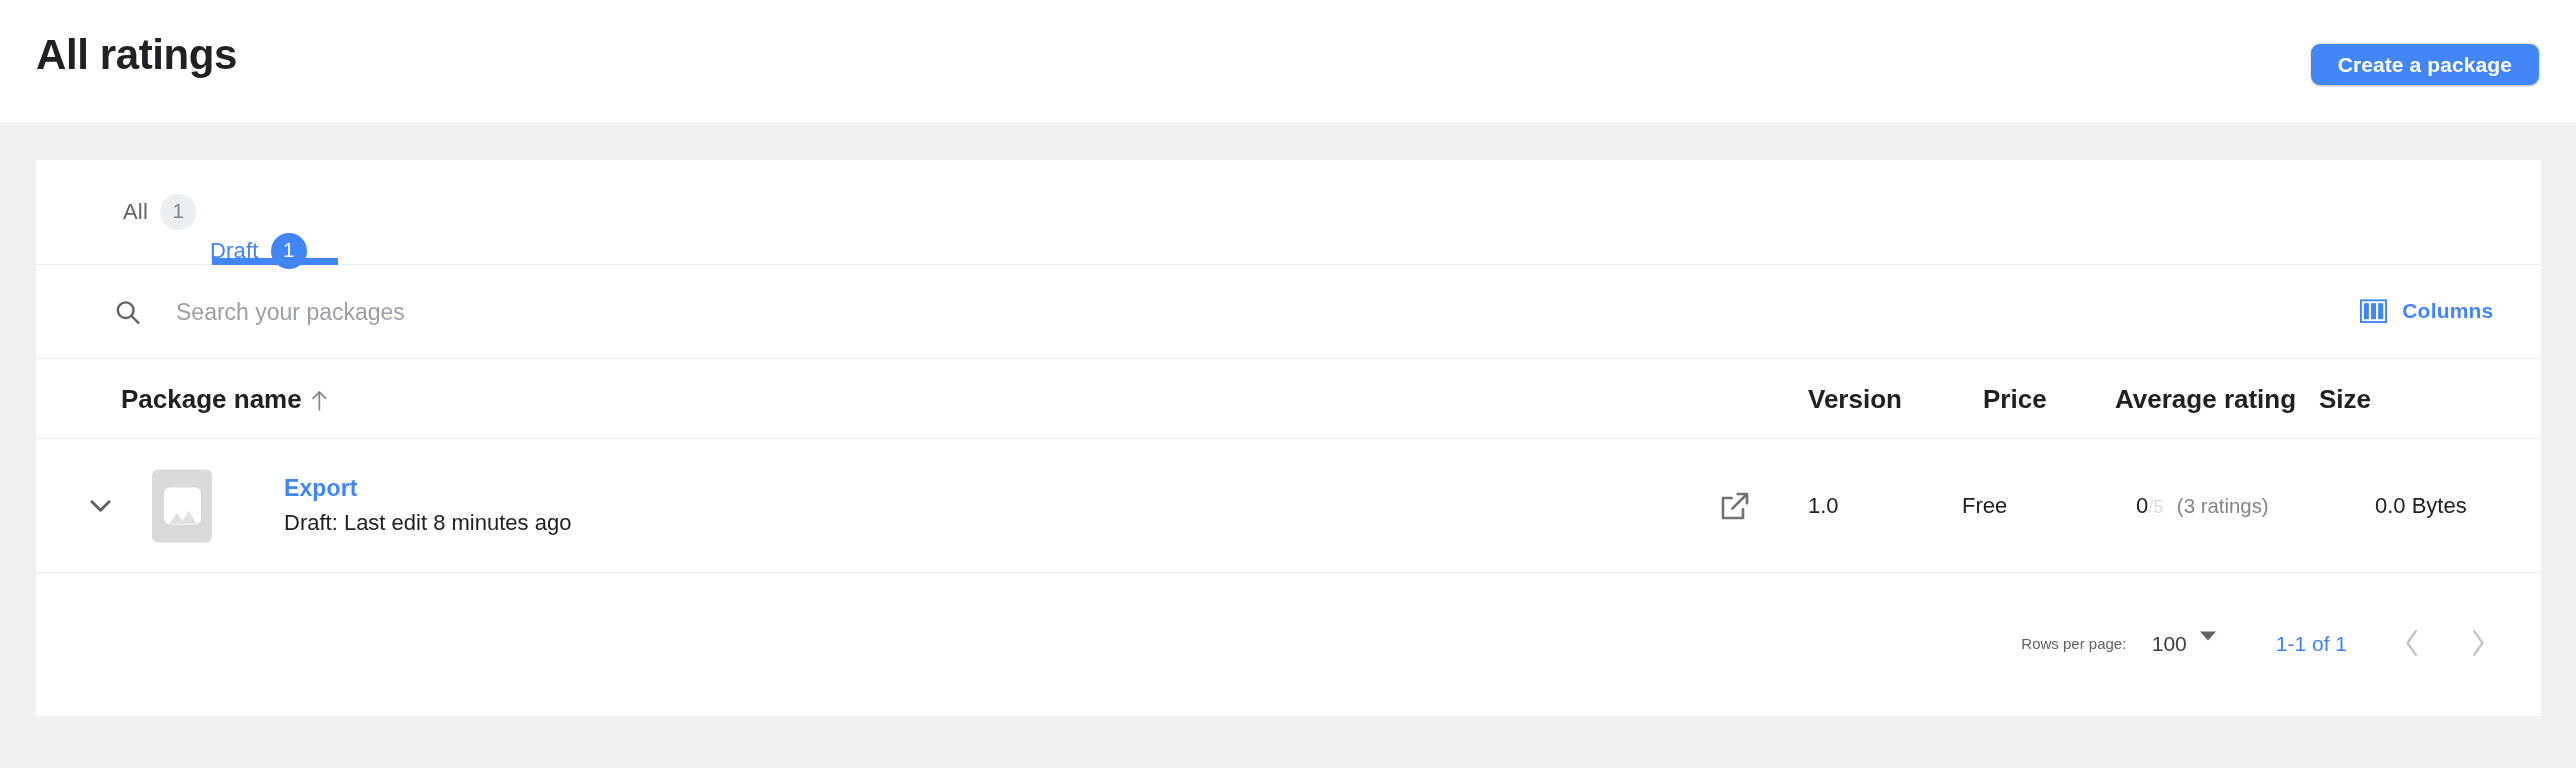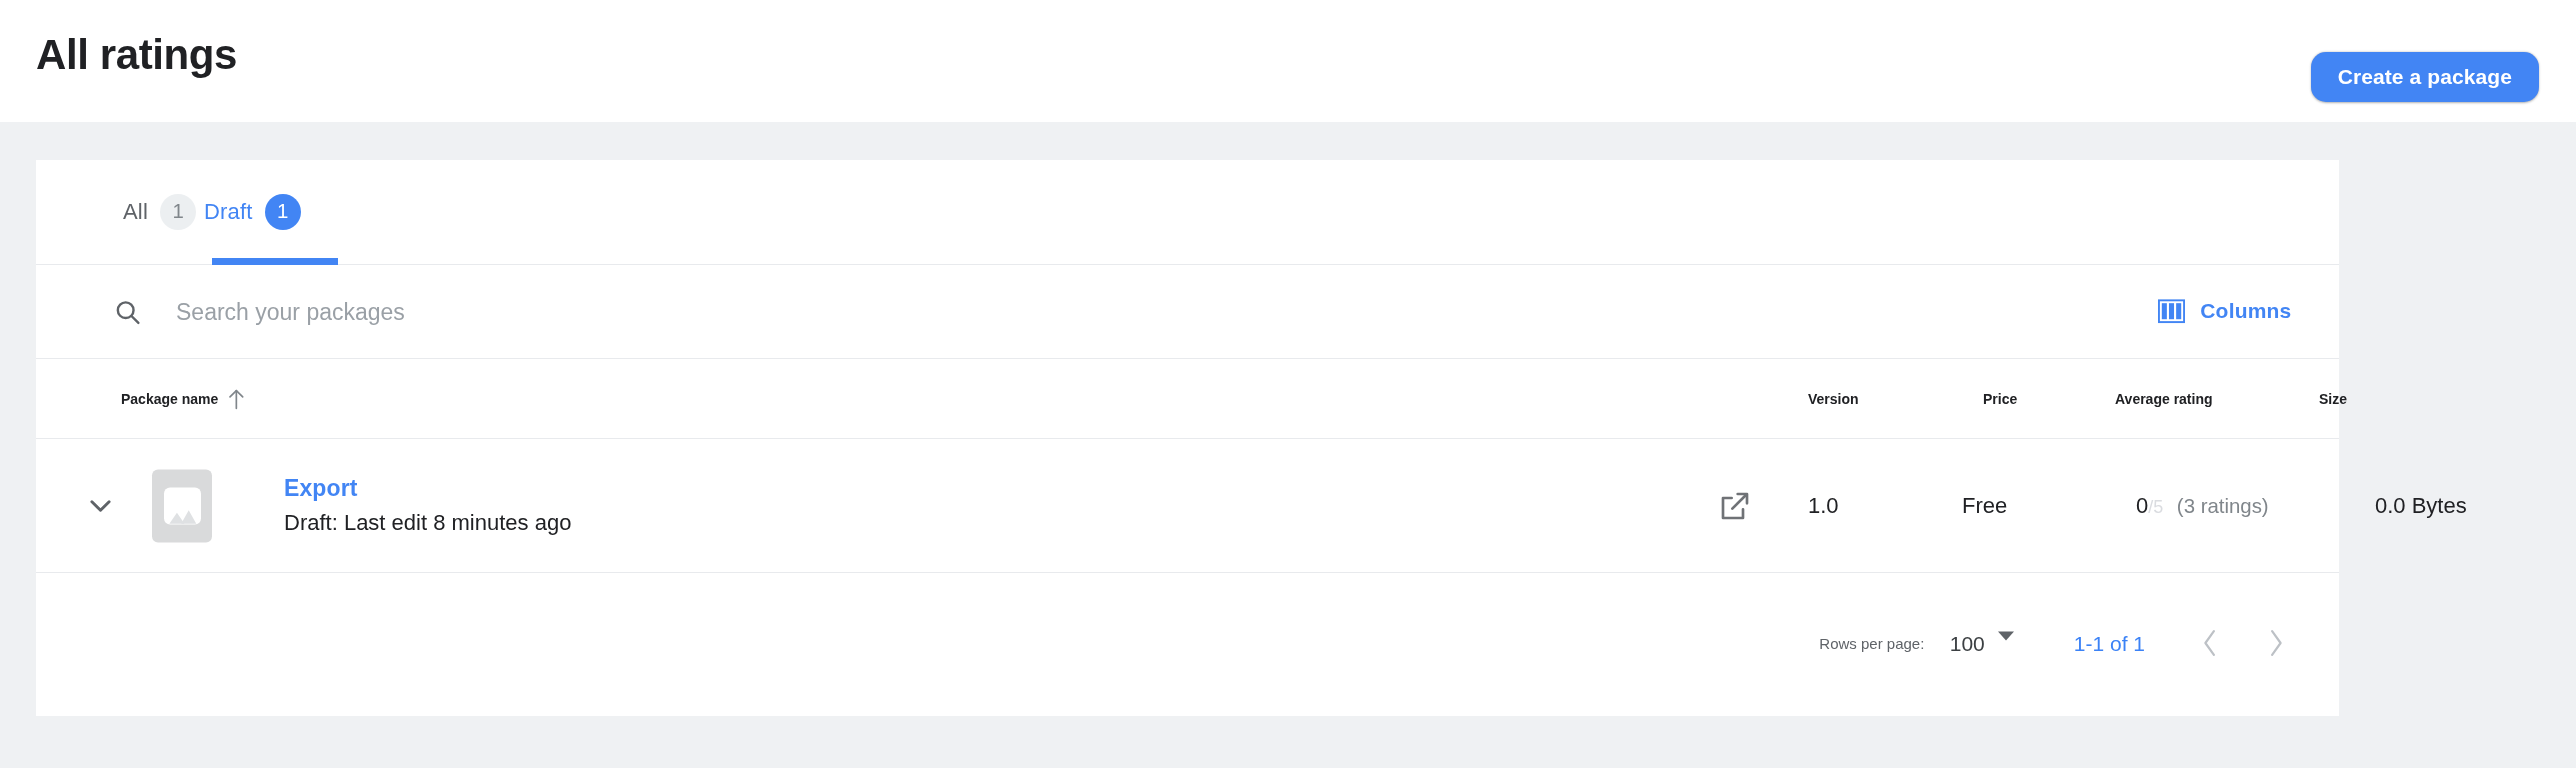--- a/index.html
+++ b/index.html
@@ -31,45 +31,45 @@
     top: 31px;
     font-size: 42px;
     font-weight: bold;
     color: #202124;
     letter-spacing: -0.4px;
     white-space: nowrap;
   }
   .create-btn {
     position: absolute;
     right: 37px;
-    top: 52px;
-    height: 50px;
+    top: 44px;
+    height: 41px;
     padding: 0 27px;
     border: none;
-    border-radius: 15px;
+    border-radius: 9px;
     background: #4285f4;
     color: #ffffff;
     font-family: "Liberation Sans", sans-serif;
     font-size: 21px;
     font-weight: bold;
     letter-spacing: 0.1px;
     cursor: pointer;
     box-shadow: 0 0.9px 2.6px rgba(0,0,0,0.20), 0 0.9px 1.7px rgba(0,0,0,0.12);
     display: flex;
     align-items: center;
     justify-content: center;
     white-space: nowrap;
   }
 
   
   .card {
     position: absolute;
     left: 36px;
     top: 160px;
-    width: 2303px;
+    width: 2505px;
     height: 556px;
     background: #ffffff;
     box-sizing: border-box;
   }
 
   
   .tabs-row {
     position: relative;
     height: 105px;
     border-bottom: 1.7px solid #e8eaed;
@@ -80,21 +80,21 @@
     top: 0;
     height: 103px;
     display: flex;
     align-items: center;
     gap: 12px;
     padding: 0 17px;
     cursor: pointer;
     user-select: none;
   }
   .tab-all { left: 70px; }
-  .tab-draft { left: 151px; }
+  .tab-draft { left: 157px; margin-top: 39px; }
   .tab-label {
     font-size: 22px;
     color: #5f6368;
     letter-spacing: 0.2px;
     white-space: nowrap;
   }
   .tab-draft .tab-label { color: #4285f4; }
   .tab-badge {
     min-width: 36px;
     height: 36px;
@@ -178,21 +178,21 @@
   .table-head {
     position: relative;
     height: 80px;
     border-bottom: 1.7px solid #e8eaed;
     box-sizing: border-box;
   }
   .th {
     position: absolute;
     top: 50%;
     transform: translateY(-50%);
-    font-size: 14px;
+    font-size: 26px;
     font-weight: bold;
     color: #202124;
     white-space: nowrap;
     display: flex;
     align-items: center;
     gap: 8.5px;
     cursor: pointer;
   }
   .th-package { left: 85px; }
   .th-version { left: 1772px; }

